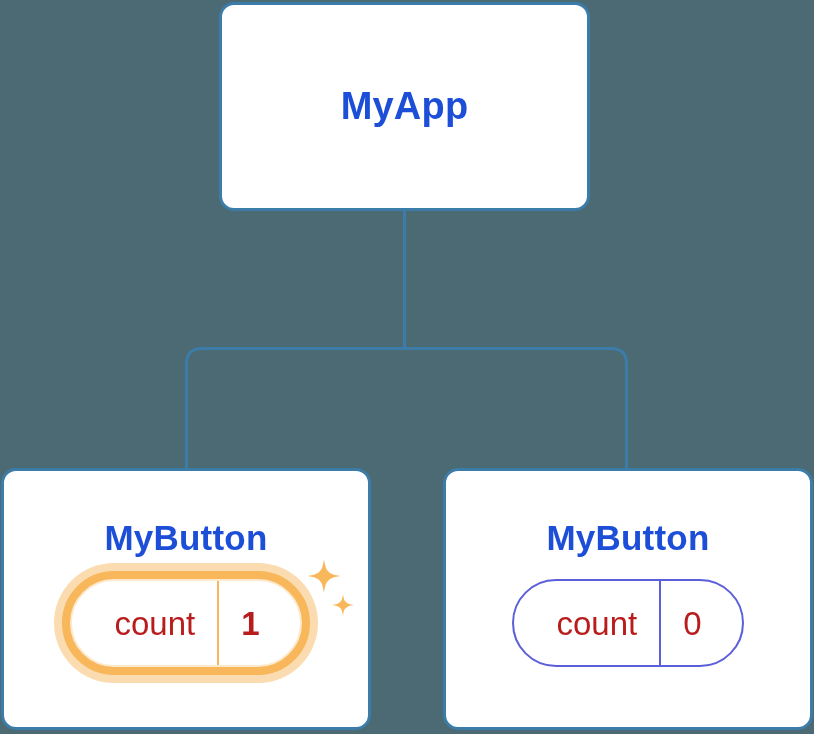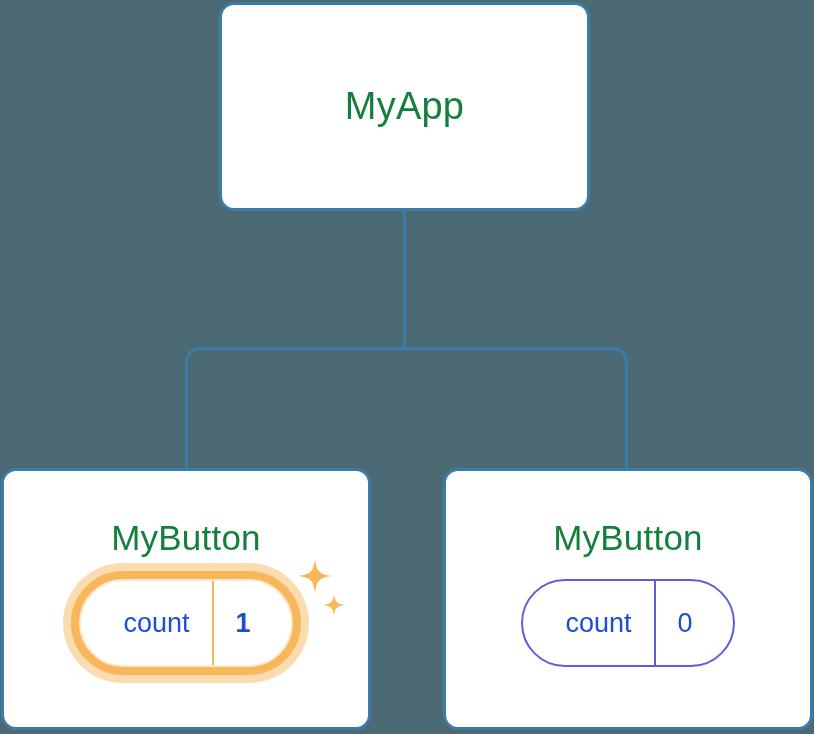--- a/index.html
+++ b/index.html
@@ -59,23 +59,23 @@
     height: 262px;
   }
   #node-child-right {
     left: 443px;
     top: 468px;
     width: 370px;
     height: 262px;
   }
 
   .node-title {
-    color: #15803d;
+    color: #1d4ed8;
     font-size: 35px;
-    font-weight: 400;
+    font-weight: 700;
     letter-spacing: 0.2px;
     text-align: center;
     white-space: nowrap;
   }
 
   #node-root .node-title {
     font-size: 38px;
   }
 
   .child-title {
@@ -107,22 +107,22 @@
     background: #ffffff;
     box-sizing: border-box;
     overflow: hidden;
   }
 
   .pill-key,
   .pill-val {
     display: flex;
     align-items: center;
     justify-content: center;
-    color: #1d4ed8;
-    font-size: 27px;
+    color: #b91c1c;
+    font-size: 33px;
     line-height: 1;
     white-space: nowrap;
   }
 
   .pill-key {
     padding: 0 22px 0 42px;
   }
 
   .pill-val {
     padding: 0 40px 0 22px;

